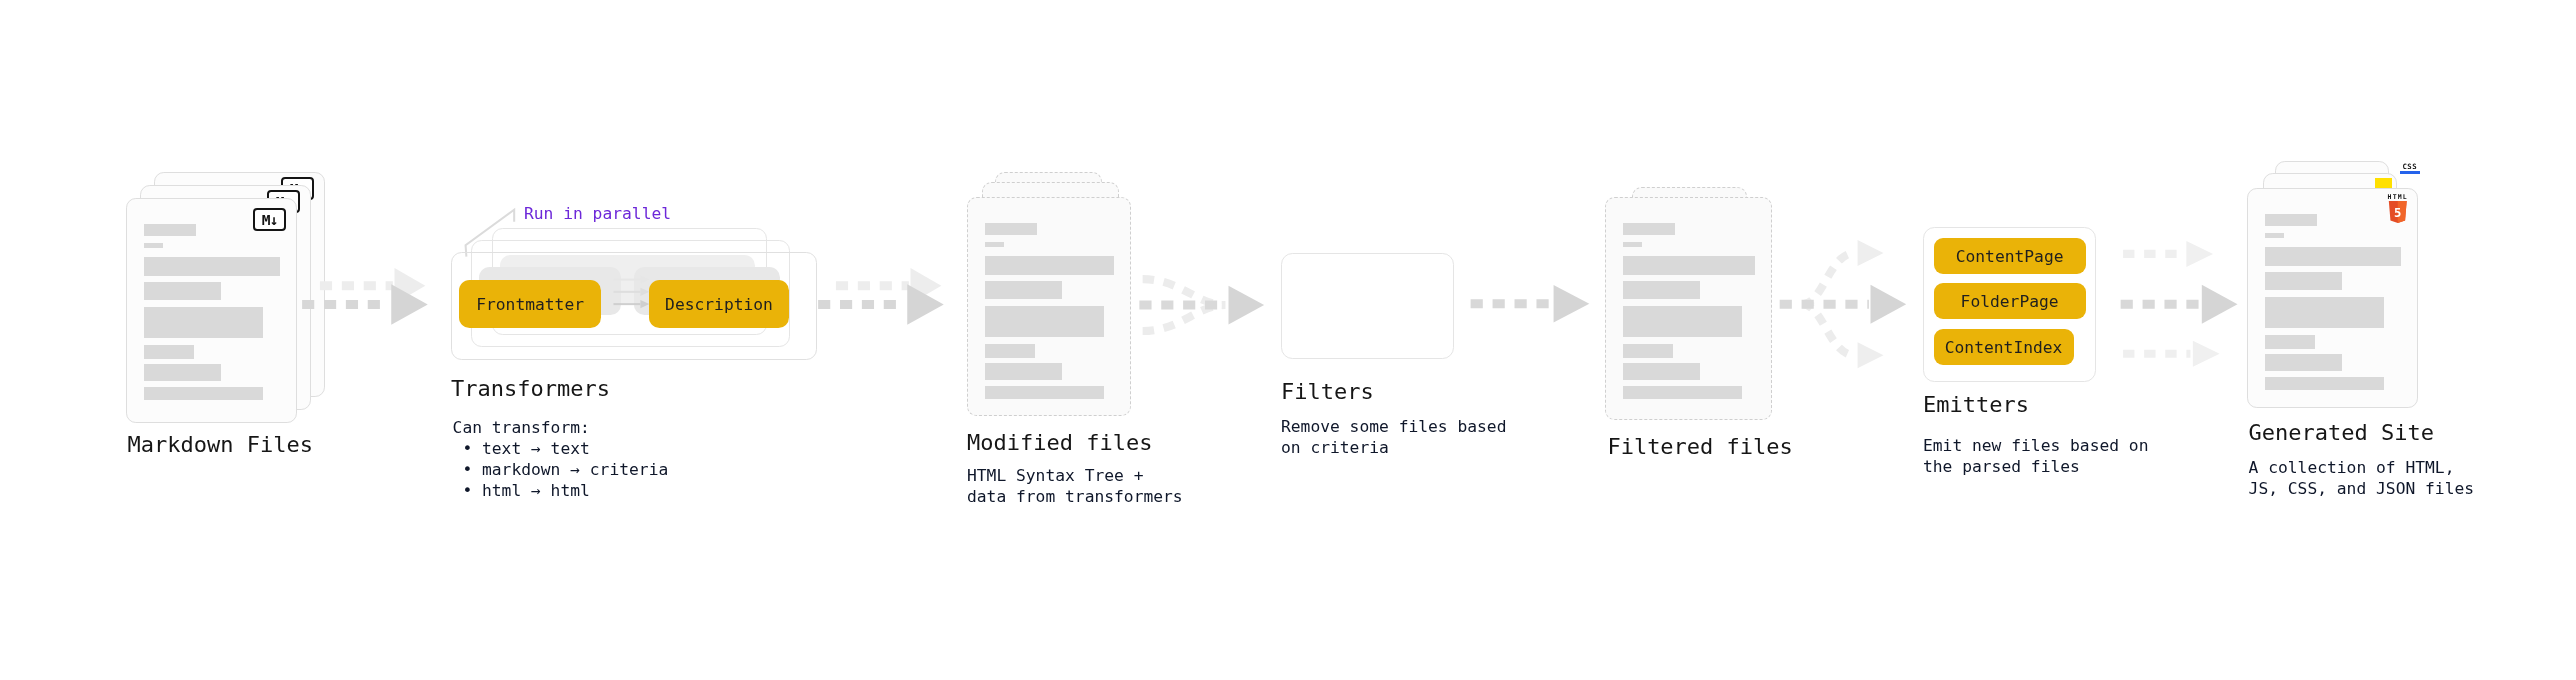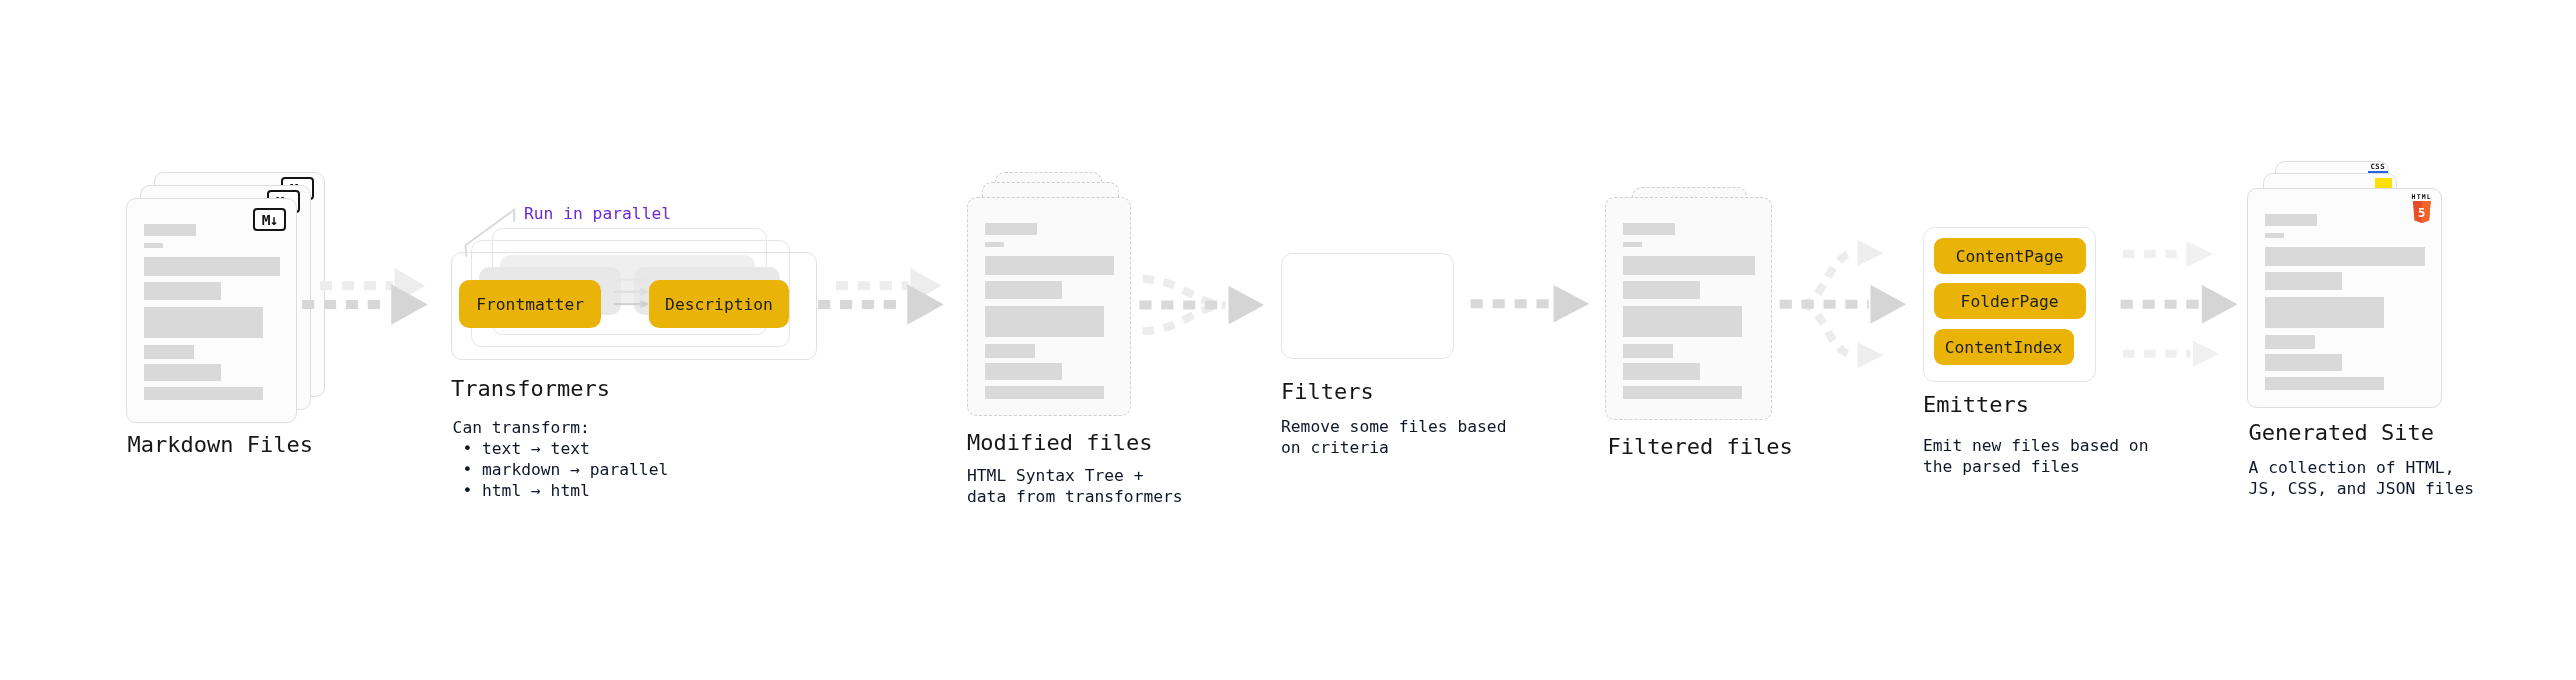--- a/index.html
+++ b/index.html
@@ -31,21 +31,21 @@
         font-size:16.3px;color:#1f1f1f;white-space:nowrap;box-sizing:border-box;}
   .ghost{position:absolute;border-radius:10.6px;}
   .g1{background:#e8e8e8;}
   .g2{background:#efefef;}
   
   .stage-label{position:absolute;font-size:22px;font-weight:500;color:#161616;white-space:nowrap;}
   .desc{position:absolute;font-size:16.3px;line-height:21px;color:#0f172a;white-space:nowrap;}
   .desc .ind{padding-left:9.8px;}
   .note{position:absolute;font-size:16.3px;color:#6d28d9;white-space:nowrap;}
   
-  .css-badge{position:absolute;display:flex;flex-direction:column;align-items:center;gap:0.8px;}
+  .css-badge{position:absolute;display:flex;flex-direction:column;align-items:center;gap:0.8px;margin-left:32px;}
   .css-badge .t{font-size:7.3px;line-height:7.3px;font-weight:bold;color:#111;letter-spacing:0.4px;}
   .css-badge .u{width:19.5px;height:3.3px;background:#2563eb;}
   .js-badge{position:absolute;width:17px;height:9.8px;background:#ffe000;}
   .html-badge{position:absolute;top:4.1px;right:9px;display:flex;flex-direction:column;align-items:center;}
   .html-badge .t{font-size:6.5px;line-height:8.1px;font-weight:bold;letter-spacing:1.2px;color:#111;}
   .shield{position:relative;width:19.5px;height:22px;}
   .shield svg{position:absolute;left:0;top:0;}
   .shield i{position:absolute;left:0;top:0;right:0;bottom:0;display:flex;align-items:center;justify-content:center;
             font-style:normal;font-weight:bold;font-size:12.2px;color:#ffffff;padding-top:0.8px;}
 </style>
@@ -108,21 +108,21 @@
       <line x1="3" y1="23" x2="36" y2="23" stroke="#dedede" stroke-width="2.5"></line>
         <polygon points="36,18 47,23 36,28" fill="#dedede"></polygon>
       <line x1="3" y1="38" x2="36" y2="38" stroke="#cfcfcf" stroke-width="2.5"></line>
         <polygon points="36,33 47,38 36,43" fill="#cfcfcf"></polygon>
     </svg>
 
     <div class="stage-label" style="left:0px;top:181px">Transformers</div>
     <div class="desc" style="left:1.6px;top:222px">
       <div>Can transform:</div>
       <div class="ind">• text → text</div>
-      <div class="ind">• markdown → parallel</div>
+      <div class="ind">• markdown → criteria</div>
       <div class="ind">• html → html</div>
     </div>
   </div>
 
   <svg class="abs" style="left:818px;top:268px" width="138" height="77" viewBox="0 0 170 95">
     <line x1="22" y1="22" x2="112" y2="22" stroke="#ededed" stroke-width="11" stroke-dasharray="15 12"></line>
     <polygon points="114,0 152,22 114,44" fill="#ededed"></polygon>
     <line x1="0" y1="45" x2="108" y2="45" stroke="#d7d7d7" stroke-width="11" stroke-dasharray="15 12"></line>
     <polygon points="110,20 155,45 110,70" fill="#d5d5d5"></polygon>
   </svg>
@@ -218,21 +218,21 @@
   </svg>
 
   <div class="abs" style="left:2247px;top:158px;width:236px;height:349px">
     <div class="doc" style="left:28.4px;top:3.3px;width:114px;height:37px"></div>
     <div class="css-badge" style="left:121px;top:4.9px">
       <span class="t">CSS</span>
       <span class="u"></span>
     </div>
     <div class="doc" style="left:16.3px;top:14.6px;width:134px;height:42px"></div>
     <div class="js-badge" style="left:128px;top:20.3px"></div>
-    <div class="doc" style="left:0px;top:30px;width:195px;height:220px">
+    <div class="doc" style="left:0px;top:30px;width:171px;height:220px">
       <div class="html-badge">
         <span class="t">HTML</span>
         <span class="shield">
           <svg width="19.5" height="22" viewBox="0 0 24 27">
             <polygon points="1,0 23,0 21,24 12,27 3,24" fill="#e44d26"></polygon>
             <polygon points="12,0 23,0 21,24 12,27" fill="#f16529"></polygon>
           </svg>
           <i>5</i>
         </span>
       </div>

